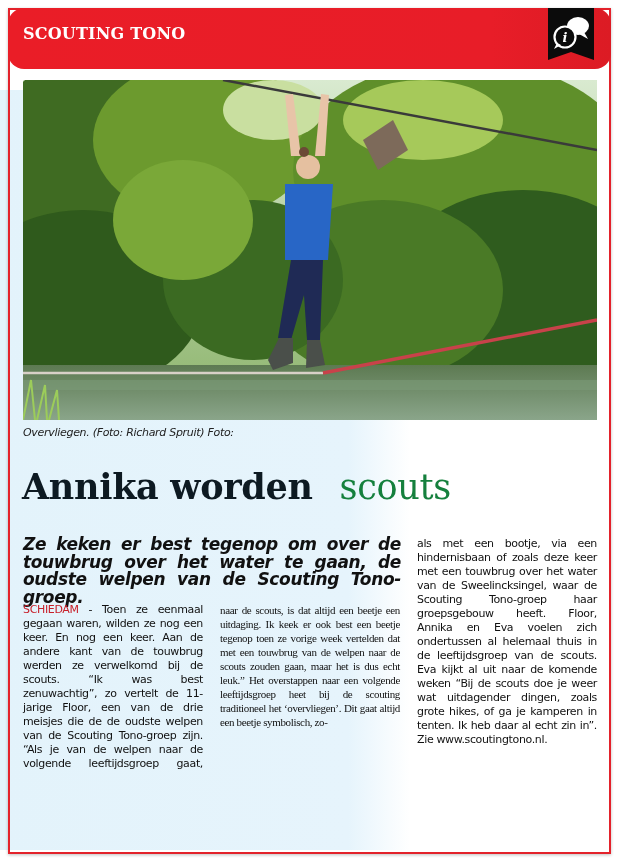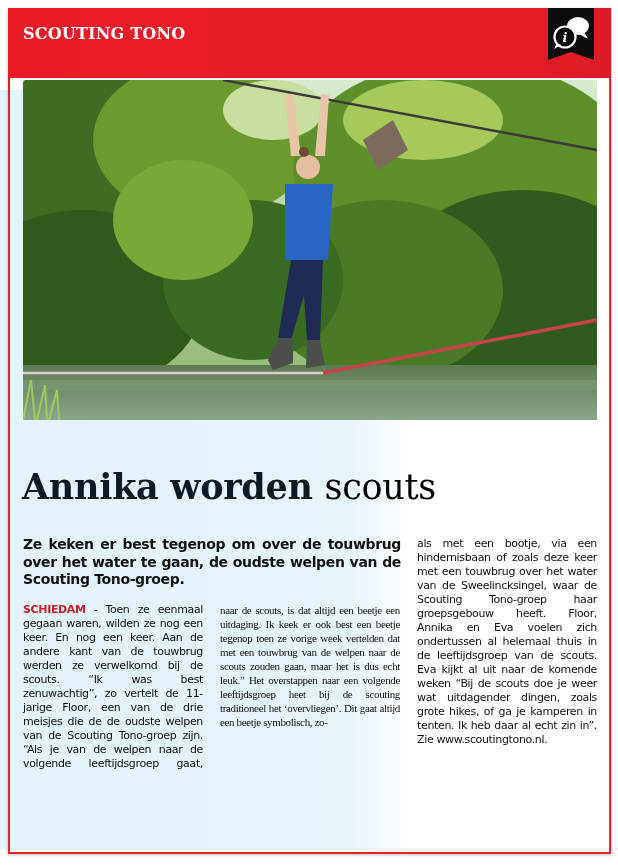--- a/index.html
+++ b/index.html
@@ -24,22 +24,23 @@
     .frame {
       position: absolute;
       left: 8px; top: 8px;
       width: 603px; height: 846px;
       border: 2px solid #e3222b;
       box-shadow: 0 1px 3px rgba(0,0,0,0.25);
     }
     .header {
       position: absolute;
       left: 8px; top: 8px;
-      width: 603px; height: 70px;
+      width: 603px; height: 61px;
       background: linear-gradient(90deg, #ea1d27 0%, #e81d28 80%, #dc1b24 100%);
+      border-radius: 16px;
     }
     .header-title {
       position: absolute;
       left: 15px; top: 16px;
       color: #ffffff;
       font-family: "DejaVu Serif", "Liberation Serif", serif;
       font-weight: bold;
       font-size: 16px;
       letter-spacing: 0.2px;
     }
@@ -68,47 +69,48 @@
     .headline {
       position: absolute;
       left: 22px; top: 466px;
       font-family: "DejaVu Serif", "Liberation Serif", serif;
       font-size: 35px;
       color: #0d1a22;
       letter-spacing: -0.3px;
       white-space: nowrap;
     }
     .headline .bold { font-weight: bold; }
-    .headline .light { font-weight: normal; color: #000000; }
+    .headline .light { font-weight: normal; color: #15803d; margin-left: 15px; }
     .lead {
       position: absolute;
       left: 23px; top: 536px;
       width: 378px;
       font-family: "DejaVu Sans", sans-serif;
       font-weight: bold;
-      font-size: 14px;
+      font-size: 17px;
       line-height: 17.5px;
       color: #111;
       text-align: justify;
       letter-spacing: -0.35px;
+      font-style: italic;
     }
     .col {
       position: absolute;
       font-family: "DejaVu Sans", sans-serif;
       font-size: 11px;
       line-height: 14px;
       color: #111;
       text-align: justify;
       letter-spacing: -0.35px;
       hyphens: manual;
     }
     .col1 { left: 23px; top: 603px; width: 180px; }
     .col2 { left: 220px; top: 603px; width: 180px; font-family: Liberation Serif, serif; }
     .col3 { left: 417px; top: 537px; width: 180px; }
-    .dateline { color: #c8202a; font-weight: bold; }
+    .dateline { color: #c8202a; font-weight: normal; }
     .lastline { text-align-last: justify; }
   </style>
 </head>
 <body>
 
 <div class="page">
   <div class="tint"></div>
   <div class="frame"></div>
 
   <div class="header">
@@ -169,20 +171,21 @@
       <path d="M302 76 L306 15 L298 14 L292 76 Z" fill="#e8c4a8"></path>
       <circle cx="285" cy="87" r="12" fill="#e5c0a0"></circle>
       <circle cx="281" cy="72" r="5" fill="#6b4a36"></circle>
       <path d="M262 104 L310 104 L305 180 L262 180 Z" fill="#2866c6"></path>
       <path d="M268 180 L300 180 L297 260 L284 260 L281 215 L268 260 L255 258 Z" fill="#1f2a55"></path>
       <path d="M256 258 L270 258 L270 283 L250 290 L245 280 Z" fill="#4a4f4a"></path>
       <path d="M284 260 L297 260 L302 285 L283 288 Z" fill="#4a4f4a"></path>
     </svg>
   </div>
 
+  <div class="caption">Overvliegen. (Foto: Richard Spruit) Foto:</div>
 
   <h1 class="headline">
     <span class="bold">Annika worden</span>
     <span class="light">scouts</span>
   </h1>
 
   <p class="lead">Ze keken er best tegenop om over de touwbrug over het water te gaan, de oudste welpen van de Scouting Tono-groep.</p>
 
   <div class="col col1 lastline"><span class="dateline">SCHIEDAM</span><span> - Toen ze eenmaal gegaan waren, wilden ze nog een keer. En nog een keer. Aan de andere kant van de touwbrug werden ze verwelkomd bij de scouts. “Ik was best zenuwachtig”, zo vertelt de 11-jarige Floor, een van de drie meisjes die de de oudste welpen van de Scouting Tono-groep zijn. “Als je van de welpen naar de volgende leeftijdsgroep gaat,</span></div>
 

